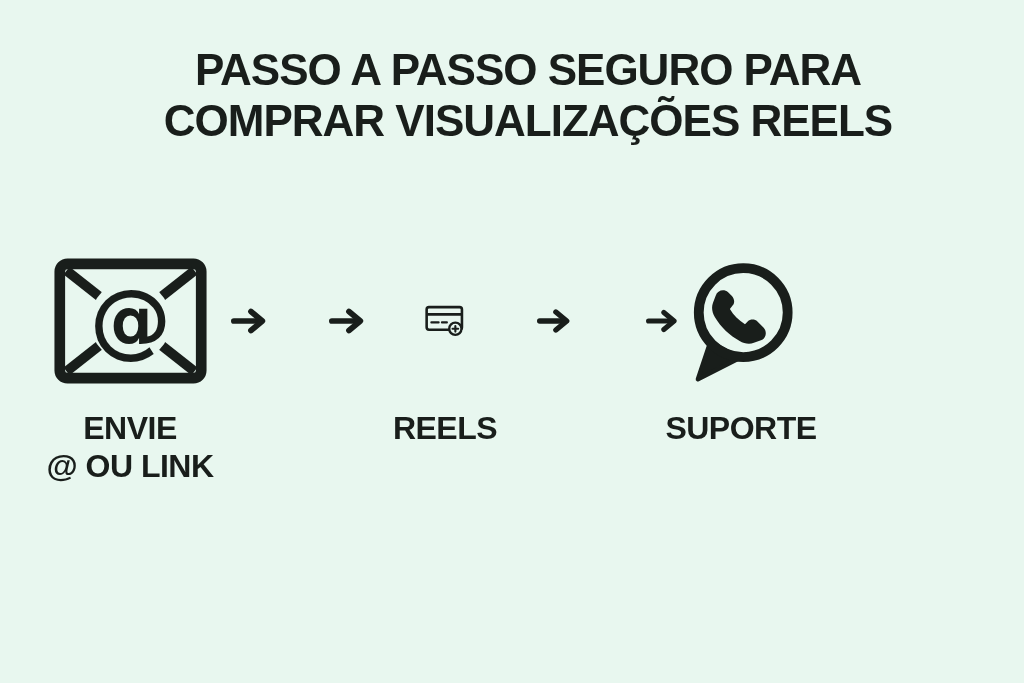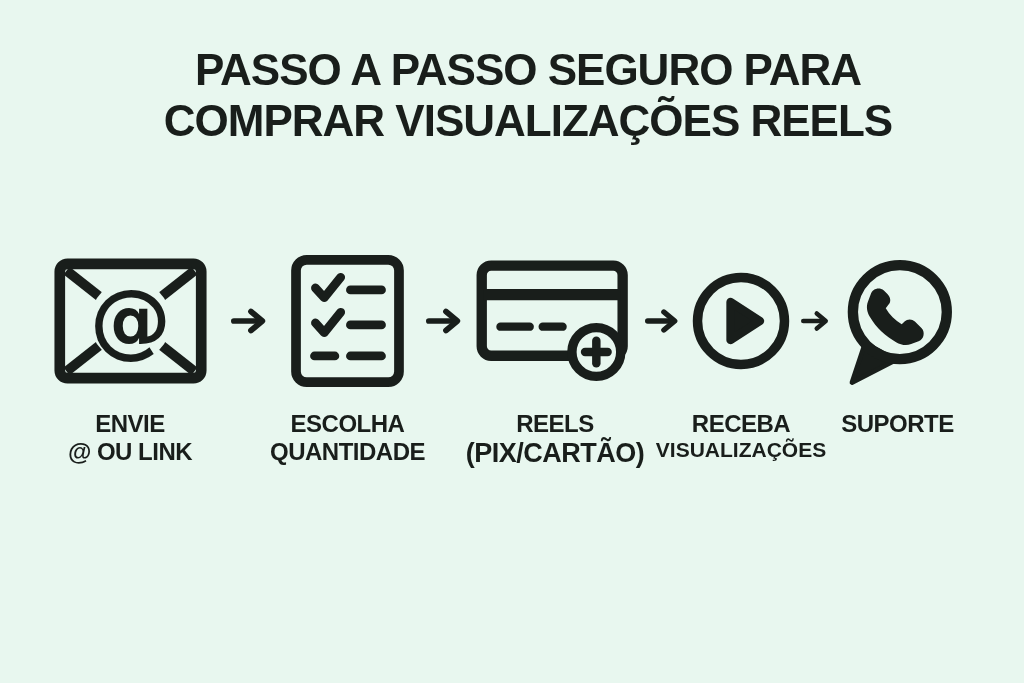--- a/index.html
+++ b/index.html
@@ -39,21 +39,21 @@
   }
   .arrow-cell { display:flex; flex-direction:column; align-items:center; }
   .labels {
     margin-top:14px;
     text-align:center;
     white-space:nowrap;
     font-weight:700;
     letter-spacing:-0.5px;
     line-height:1.18;
   }
-  .labels .l1, .labels .l2 { font-size:24px; }
+  .labels .l1, .labels .l2 { font-size:32px; }
   .step-pague  .l2 { font-size:27px; }
   .step-receba .l2 { font-size:21px; letter-spacing:0; }
 
   svg .stroke { stroke:var(--ink); fill:none; }
   svg .fill   { fill:var(--ink); }
   svg .knock  { fill:var(--bg); }
 </style>
 </head>
 <body>
 
@@ -84,37 +84,20 @@
 
     <div class="arrow-cell">
       <div class="icon-area">
         <svg width="38" height="30" viewBox="0 0 40 30">
           <line class="stroke" x1="3" y1="15" x2="27" y2="15" stroke-width="6" stroke-linecap="round"></line>
           <path class="stroke" d="M21,5 L33,15 L21,25" stroke-width="6" stroke-linecap="round" stroke-linejoin="round"></path>
         </svg>
       </div>
     </div>
 
-    <div class="step step-escolha">
-      <div class="icon-area">
-        <svg width="117" height="136" viewBox="0 0 120 140">
-          <rect class="stroke" x="7" y="7" width="106" height="126" rx="11" stroke-width="10"></rect>
-          <path class="stroke" d="M27,36 l9,10 l17,-21" stroke-width="9" stroke-linecap="round" stroke-linejoin="round"></path>
-          <line class="stroke" x1="63" y1="38" x2="95" y2="38" stroke-width="9" stroke-linecap="round"></line>
-          <path class="stroke" d="M27,72 l9,10 l17,-21" stroke-width="9" stroke-linecap="round" stroke-linejoin="round"></path>
-          <line class="stroke" x1="63" y1="74" x2="95" y2="74" stroke-width="9" stroke-linecap="round"></line>
-          <line class="stroke" x1="26" y1="106" x2="47" y2="106" stroke-width="9" stroke-linecap="round"></line>
-          <line class="stroke" x1="63" y1="106" x2="95" y2="106" stroke-width="9" stroke-linecap="round"></line>
-        </svg>
-      </div>
-      <div class="labels">
-        <div class="l1">ESCOLHA</div>
-        <div class="l2">QUANTIDADE</div>
-      </div>
-    </div>
 
     <div class="arrow-cell">
       <div class="icon-area">
         <svg width="38" height="30" viewBox="0 0 40 30">
           <line class="stroke" x1="3" y1="15" x2="27" y2="15" stroke-width="6" stroke-linecap="round"></line>
           <path class="stroke" d="M21,5 L33,15 L21,25" stroke-width="6" stroke-linecap="round" stroke-linejoin="round"></path>
         </svg>
       </div>
     </div>
 
@@ -125,45 +108,32 @@
           <line class="stroke" x1="9" y1="38" x2="155" y2="38" stroke-width="12"></line>
           <line class="stroke" x1="27" y1="72" x2="58" y2="72" stroke-width="9" stroke-linecap="round"></line>
           <line class="stroke" x1="72" y1="72" x2="93" y2="72" stroke-width="9" stroke-linecap="round"></line>
           <circle cx="129" cy="99" r="26" fill="var(--bg)" stroke="var(--ink)" stroke-width="10"></circle>
           <line class="stroke" x1="117" y1="99" x2="141" y2="99" stroke-width="9" stroke-linecap="round"></line>
           <line class="stroke" x1="129" y1="87" x2="129" y2="111" stroke-width="9" stroke-linecap="round"></line>
         </svg>
       </div>
       <div class="labels">
         <div class="l1">REELS</div>
-        <div class="l2">(PIX/CARTÃO)</div>
       </div>
     </div>
 
     <div class="arrow-cell">
       <div class="icon-area">
         <svg width="36" height="30" viewBox="0 0 40 30">
           <line class="stroke" x1="3" y1="15" x2="27" y2="15" stroke-width="6" stroke-linecap="round"></line>
           <path class="stroke" d="M21,5 L33,15 L21,25" stroke-width="6" stroke-linecap="round" stroke-linejoin="round"></path>
         </svg>
       </div>
     </div>
 
-    <div class="step step-receba">
-      <div class="icon-area">
-        <svg width="104" height="104" viewBox="0 0 110 110">
-          <circle class="stroke" cx="55" cy="55" r="46" stroke-width="10"></circle>
-          <path class="fill" d="M44,35 L75,55 L44,75 Z" stroke="var(--ink)" stroke-width="9" stroke-linejoin="round"></path>
-        </svg>
-      </div>
-      <div class="labels">
-        <div class="l1">RECEBA</div>
-        <div class="l2">VISUALIZAÇÕES</div>
-      </div>
-    </div>
 
     <div class="arrow-cell">
       <div class="icon-area">
         <svg width="34" height="30" viewBox="0 0 40 30">
           <line class="stroke" x1="3" y1="15" x2="27" y2="15" stroke-width="6" stroke-linecap="round"></line>
           <path class="stroke" d="M21,5 L33,15 L21,25" stroke-width="6" stroke-linecap="round" stroke-linejoin="round"></path>
         </svg>
       </div>
     </div>
 

